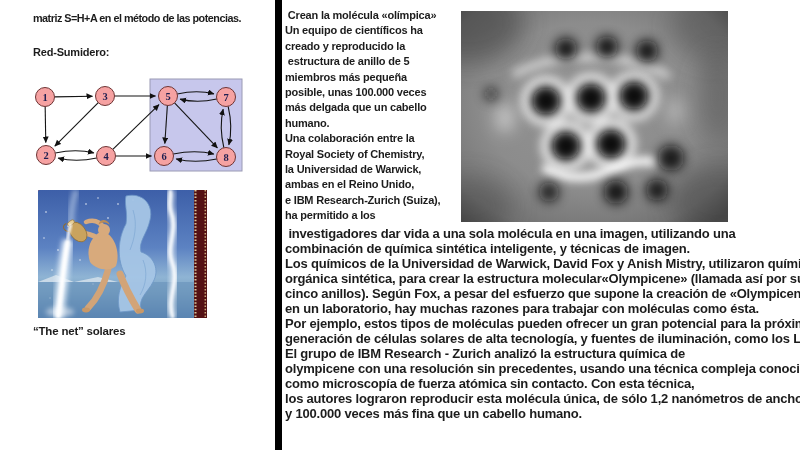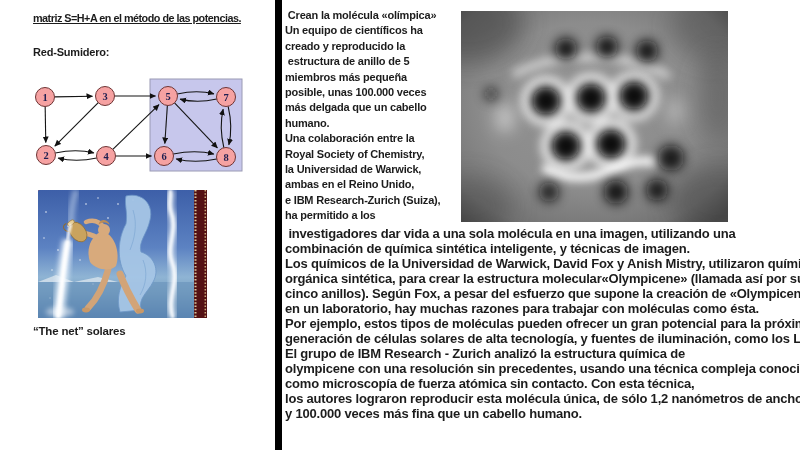--- a/index.html
+++ b/index.html
@@ -1,19 +1,19 @@
 <!DOCTYPE html>
 <html><head>
 <meta charset="utf-8">
 <style>
   html,body{margin:0;padding:0;background:#fff;}
   .page{position:relative;width:800px;height:450px;background:#ffffff;overflow:hidden;
         font-family:"Liberation Sans",sans-serif;font-weight:700;color:#1c1c1c;}
   .abs{position:absolute;}
-  .lefttitle{left:33px;top:12px;font-size:10.8px;letter-spacing:-0.5px;white-space:pre;text-decoration:underline;}
+  .lefttitle{left:33px;top:12px;font-size:10.8px;letter-spacing:-0.5px;white-space:pre;}
   .leftsub{left:33px;top:46px;font-size:11px;letter-spacing:-0.2px;white-space:pre;text-align:center;}
   .caption{left:33px;top:325px;font-size:11.5px;letter-spacing:-0.2px;white-space:pre;}
   .divider{left:275px;top:0;width:7px;height:450px;background:#000;}
   .narrowtext{left:285px;top:8px;width:178px;font-size:11px;line-height:15.4px;
               letter-spacing:-0.2px;white-space:pre;}
   .widetext{left:285px;top:226px;width:515px;font-size:13px;line-height:15px;
             letter-spacing:-0.2px;white-space:pre;}
   .graphbox{left:25px;top:70px;}
   .aquarius{left:38px;top:190px;width:169px;height:128px;}
   .molecule{left:461px;top:11px;width:267px;height:211px;}

